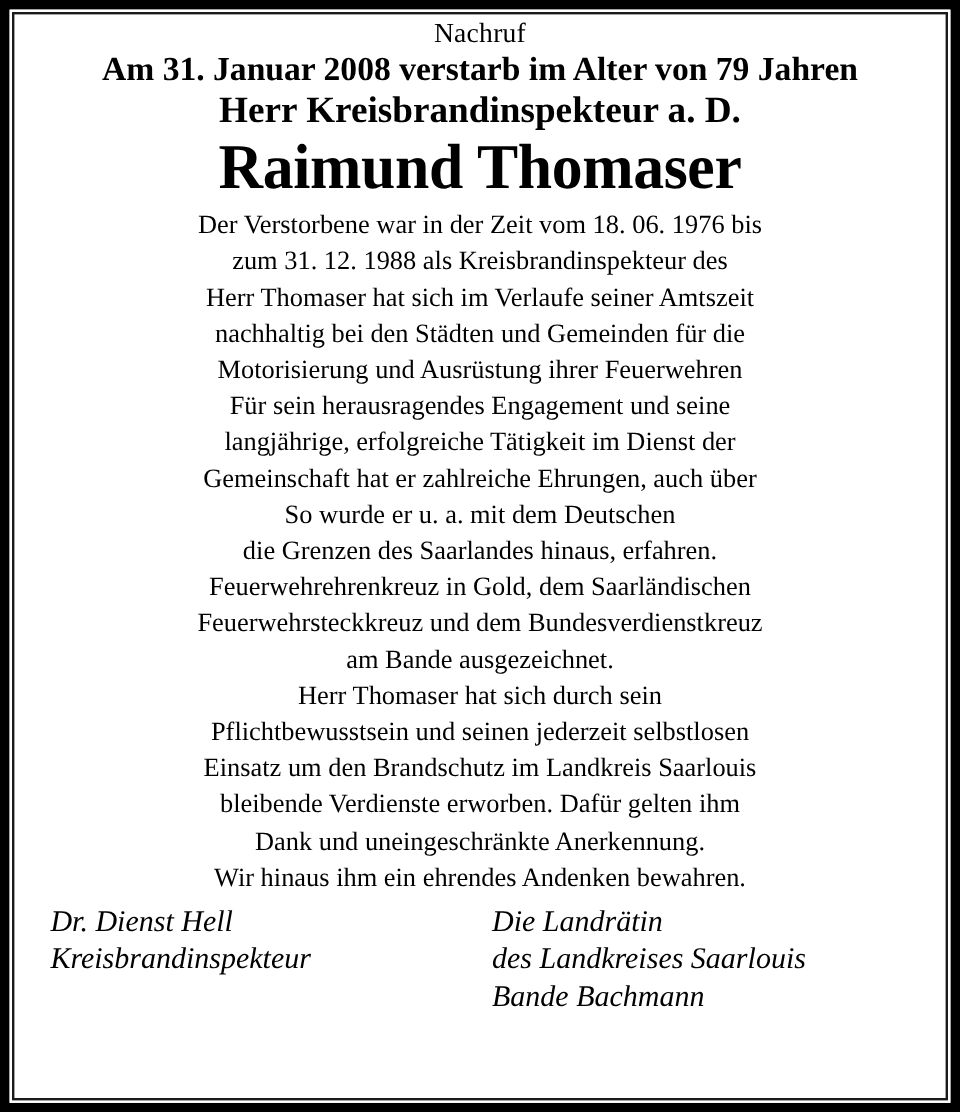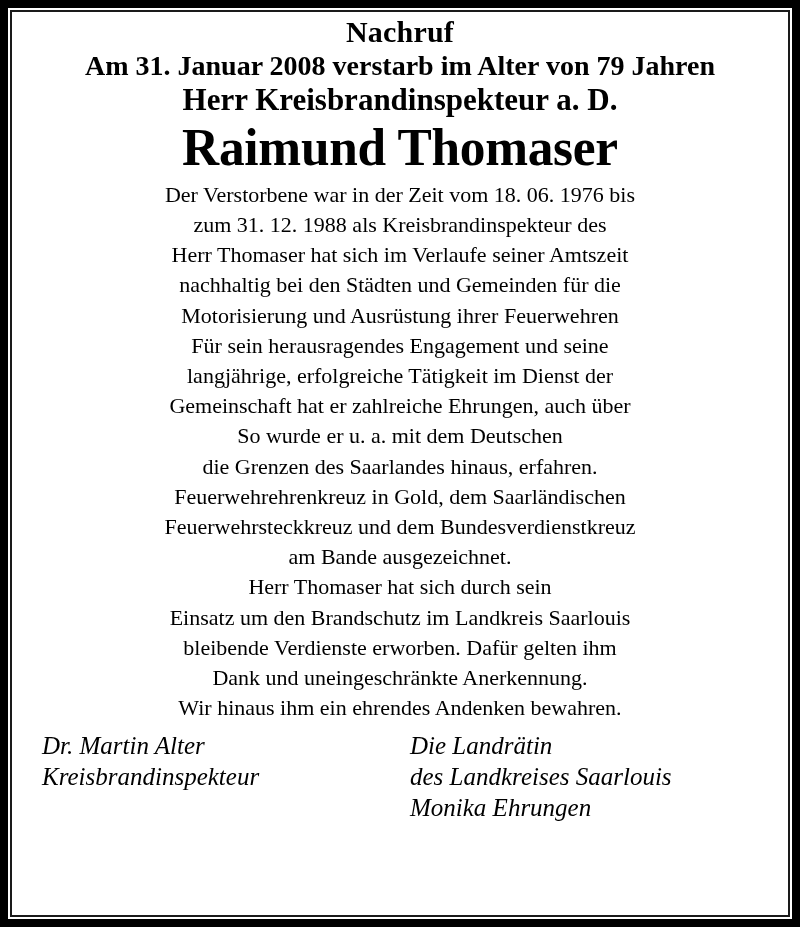--- a/index.html
+++ b/index.html
@@ -32,22 +32,22 @@
     border: 2px solid #ffffff;
     outline: 2px solid #1a1a1a;
     outline-offset: -4px;
     padding: 6px 18px 4px 18px;
     display: flex;
     flex-direction: column;
   }
 
   .notice-title {
     text-align: center;
-    font-size: 30px;
-    font-weight: bold;
+    font-size: 23px;
+    font-weight: normal;
     line-height: 1.08;
     letter-spacing: 0.2px;
     margin: 0 0 2px 0;
   }
 
   .death-line {
     text-align: center;
     font-size: 28px;
     font-weight: bold;
     line-height: 1.12;
@@ -140,33 +140,34 @@
         <span class="body-line">Motorisierung und Ausrüstung ihrer Feuerwehren</span>
         <span class="body-line">Für sein herausragendes Engagement und seine</span>
         <span class="body-line">langjährige, erfolgreiche Tätigkeit im Dienst der</span>
         <span class="body-line">Gemeinschaft hat er zahlreiche Ehrungen, auch über</span>
         <span class="body-line">So wurde er u. a. mit dem Deutschen</span>
         <span class="body-line">die Grenzen des Saarlandes hinaus, erfahren.</span>
         <span class="body-line">Feuerwehrehrenkreuz in Gold, dem Saarländischen</span>
         <span class="body-line">Feuerwehrsteckkreuz und dem Bundesverdienstkreuz</span>
         <span class="body-line">am Bande ausgezeichnet.</span>
         <span class="body-line">Herr Thomaser hat sich durch sein</span>
+        <span class="body-line">Pflichtbewusstsein und seinen jederzeit selbstlosen</span>
         <span class="body-line">Einsatz um den Brandschutz im Landkreis Saarlouis</span>
         <span class="body-line">bleibende Verdienste erworben. Dafür gelten ihm</span>
         <span class="body-line">Dank und uneingeschränkte Anerkennung.</span>
         <span class="body-line">Wir hinaus ihm ein ehrendes Andenken bewahren.</span>
       </p>
     </div>
 
     <div class="signatures">
       <div class="sig-col sig-col-left">
-        <span class="sig-line">Dr. Martin Alter</span>
+        <span class="sig-line">Dr. Dienst Hell</span>
         <span class="sig-line">Kreisbrandinspekteur</span>
       </div>
       <div class="sig-col sig-col-right">
         <span class="sig-line">Die Landrätin</span>
         <span class="sig-line">des Landkreises Saarlouis</span>
-        <span class="sig-line">Monika  Ehrungen</span>
+        <span class="sig-line">Bande  Bachmann</span>
       </div>
     </div>
 
   </div>
 </div>
 
 </body></html>

